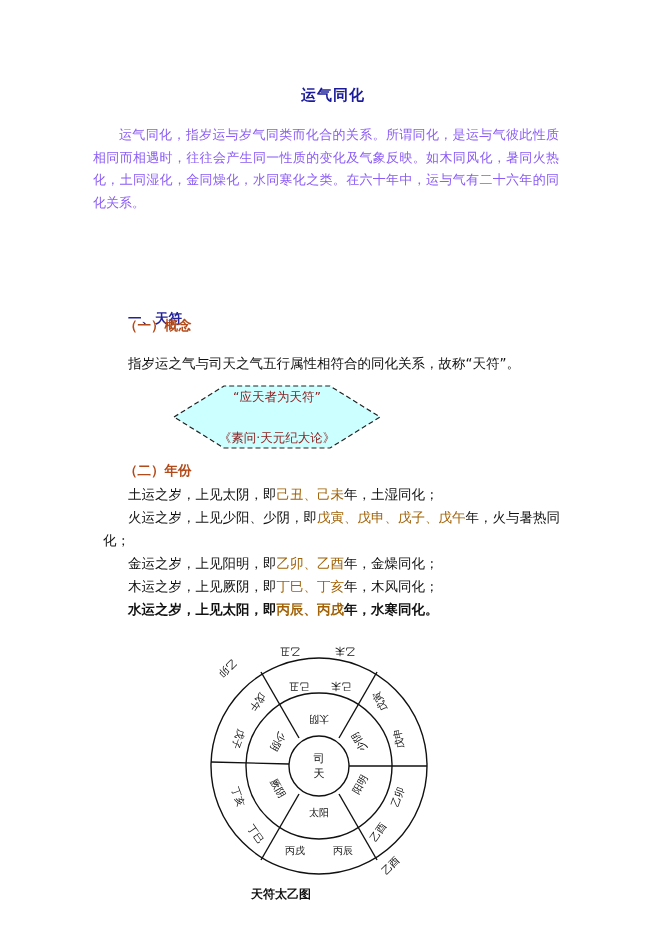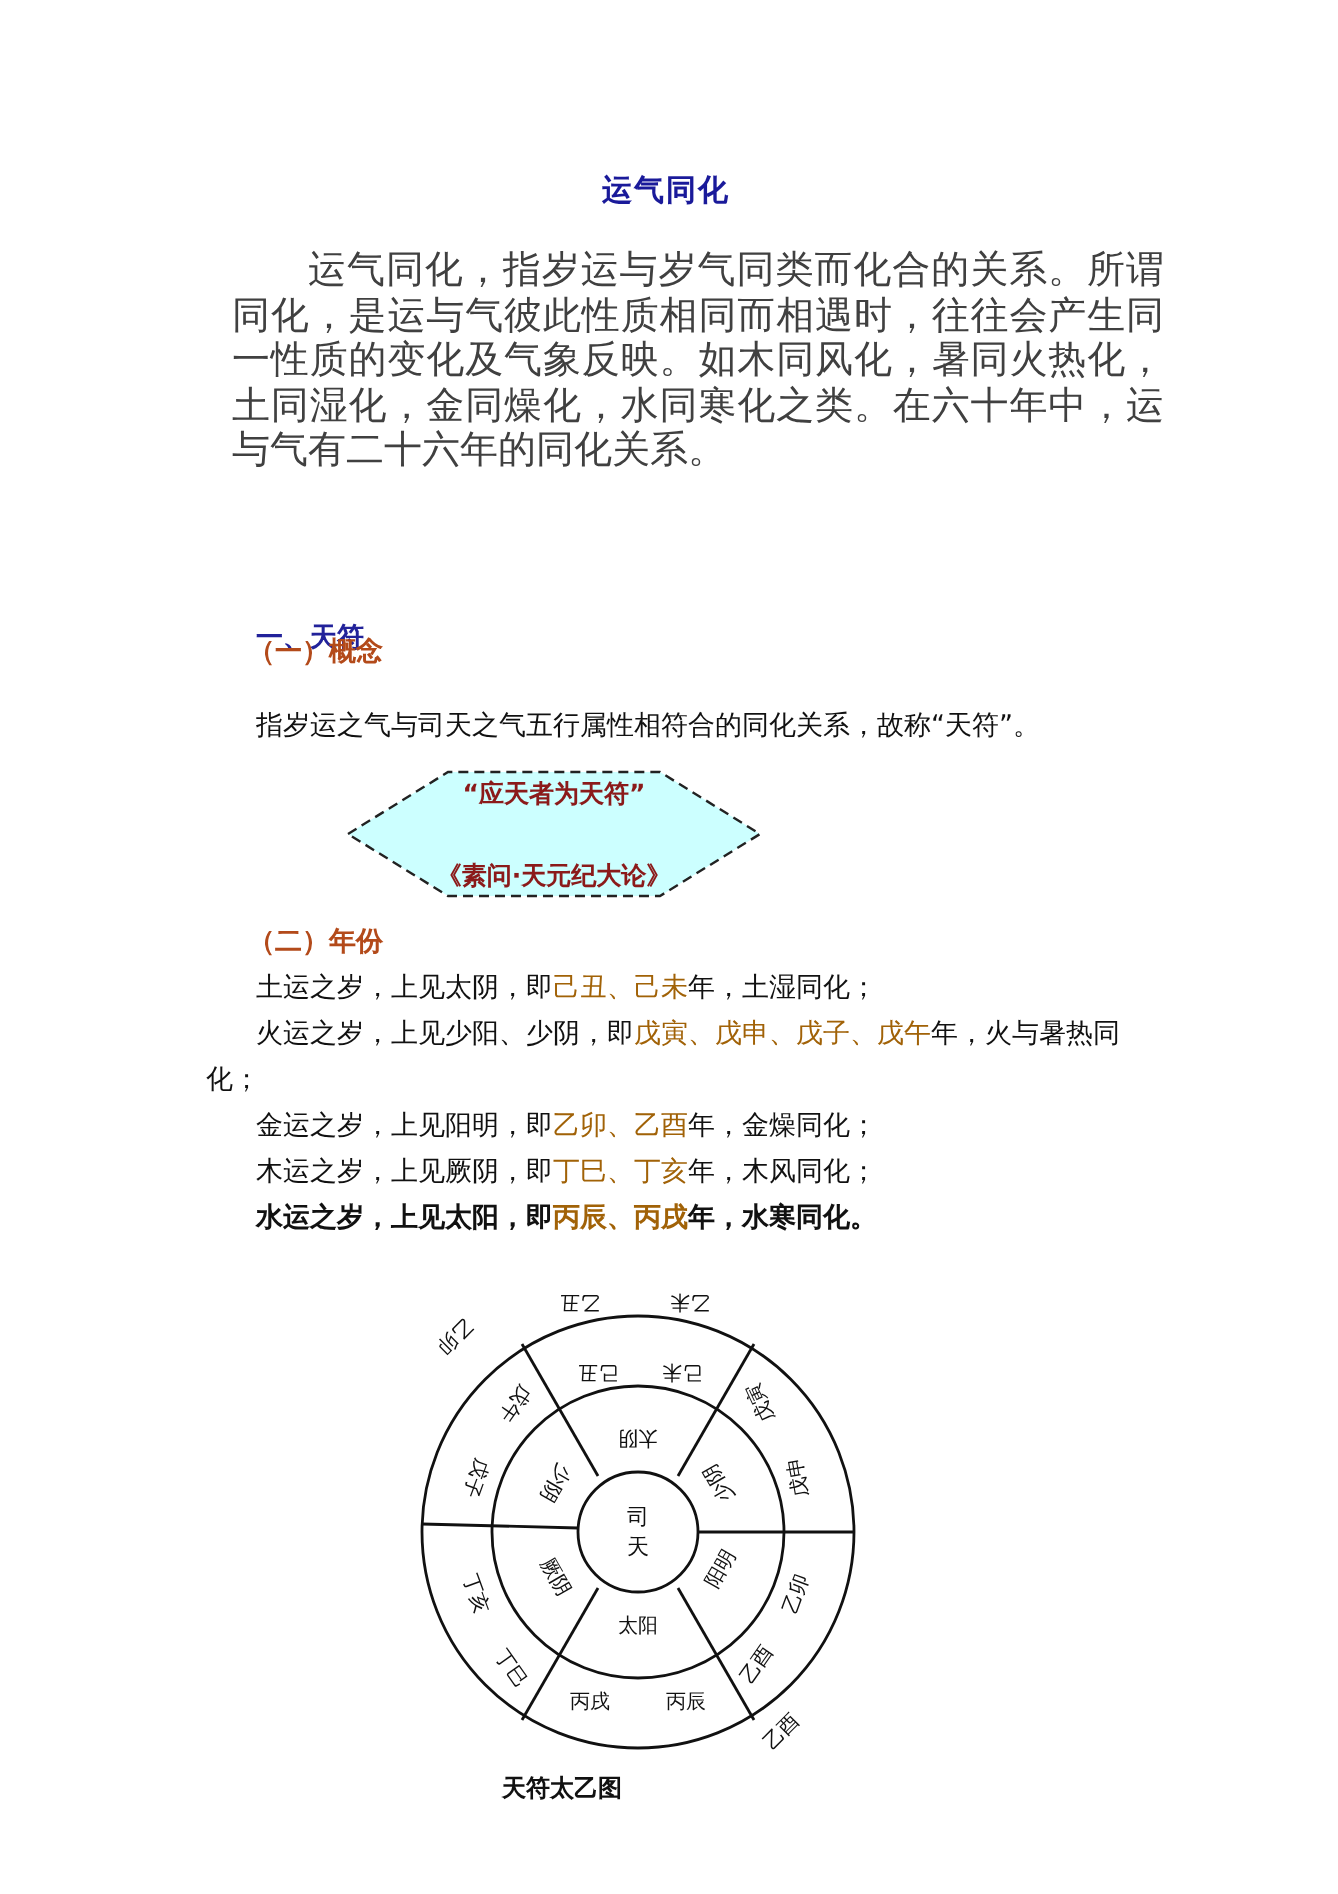--- a/index.html
+++ b/index.html
@@ -7,40 +7,40 @@
     width: 669px; height: 947px; position: relative; overflow: hidden;
     font-family: "DejaVu Sans", "Liberation Sans", sans-serif;
     color: #111111;
   }
   .page-title {
     position: absolute; left: 0; width: 666px; top: 86px;
     text-align: center; font-size: 15px; font-weight: bold; color: #1a1a9a;
     letter-spacing: 1px;
   }
   .body-text {
-    position: absolute; left: 116px; width: 466px;
-    font-size: 19px; line-height: 22.5px; color: #404040;
+    position: absolute; left: 93px; width: 466px;
+    font-size: 13px; line-height: 22.5px; color: #8b5cf6;
   }
   .para { margin: 0; text-indent: 2em; text-align: justify; }
   .h1 {
     position: absolute; left: 128px; top: 310px;
     font-size: 13.5px; font-weight: bold; color: #22229a;
   }
   .h2 {
     position: absolute; font-size: 13.5px; font-weight: bold; color: #b34a1a;
   }
   .line {
     position: absolute; font-size: 13.5px; line-height: 22.5px; color: #111; white-space: nowrap;
   }
   .pink { color: #a16207; }
   .hex-wrap { position: absolute; left: 172px; top: 384px; width: 210px; height: 66px; }
   .hex-text {
     position: absolute; left: 0; top: 0; width: 210px; height: 66px;
     display: flex; flex-direction: column; align-items: center; justify-content: center;
-    color: #8b1a1a; font-size: 12.5px; font-weight: bold; line-height: 17px; gap: 24px;
+    color: #8b1a1a; font-size: 12.5px; font-weight: normal; line-height: 17px; gap: 24px;
   }
   .diagram { position: absolute; left: 195px; top: 628px; width: 250px; height: 260px; }
   .caption {
     position: absolute; left: 0; width: 562px; top: 886px; text-align: center;
     font-size: 12px; font-weight: bold; color: #111;
   }
 </style>
 </head>
 <body>
 

